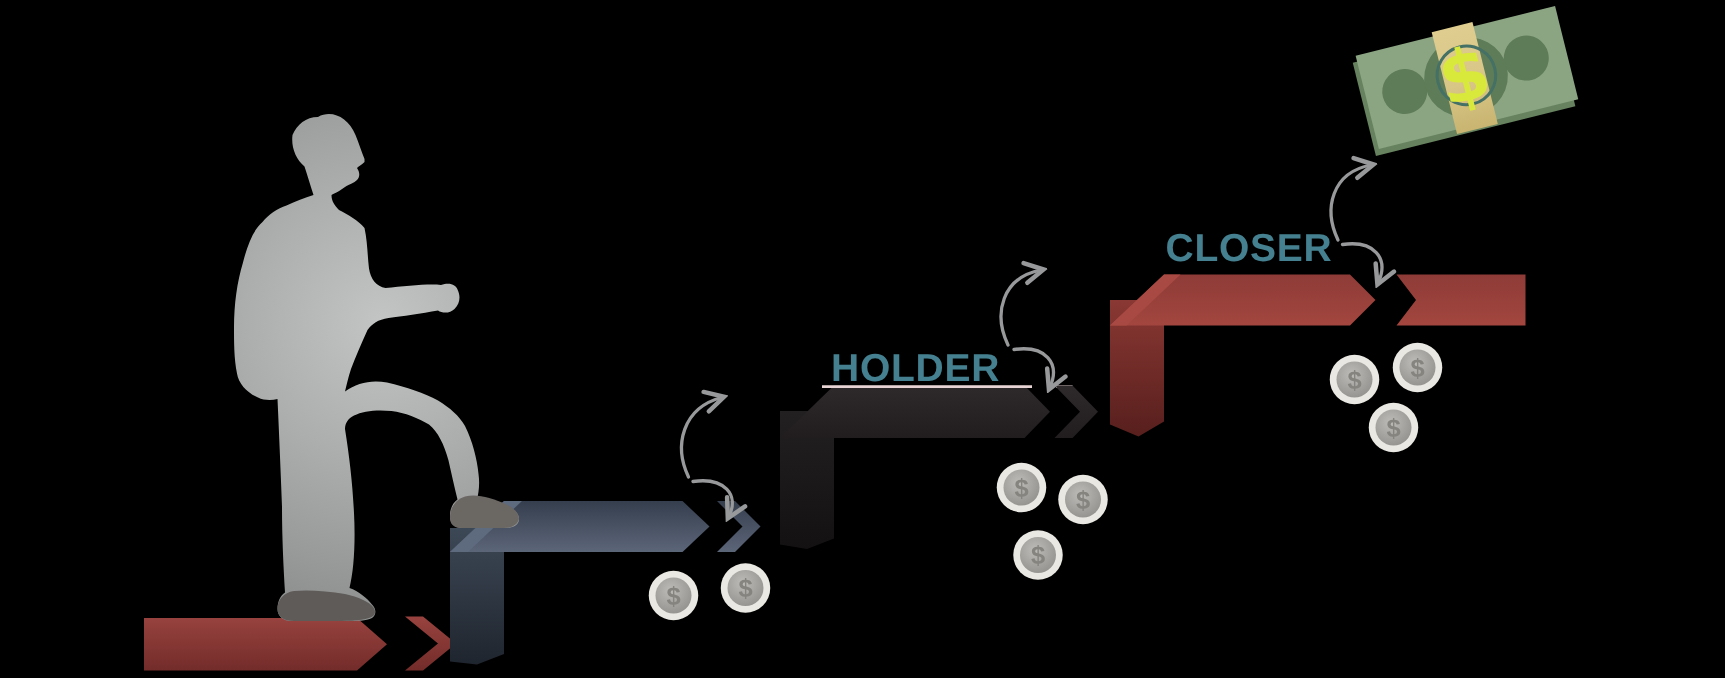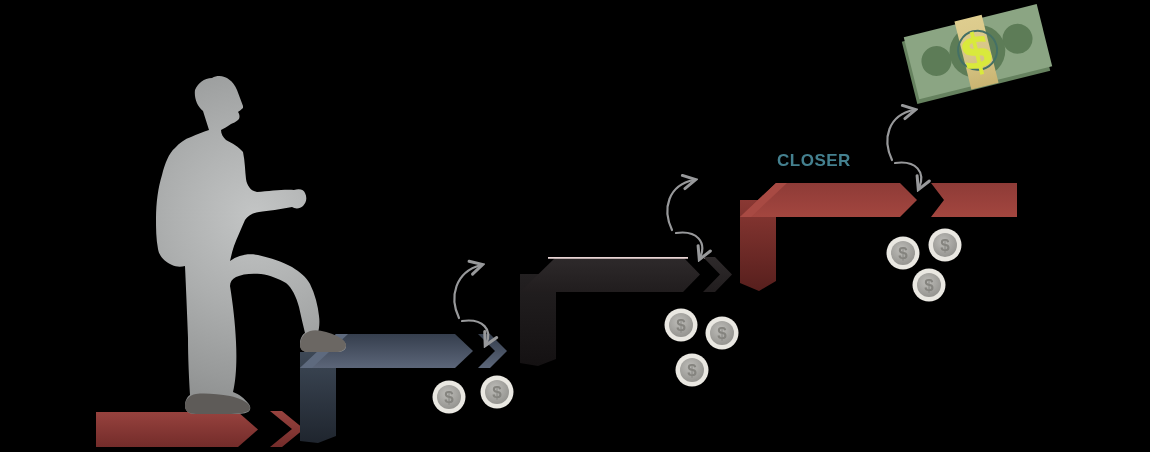--- a/index.html
+++ b/index.html
@@ -2,21 +2,21 @@
 <html><head>
 <meta charset="utf-8">
 <style>
   html,body{margin:0;padding:0;background:#000;}
   #stage{
     position:relative;width:1150px;height:452px;background:#000;
     overflow:hidden;font-family:"Liberation Sans",sans-serif;
   }
   #stage svg{position:absolute;left:0;top:0;}
   .step-label{
-    position:absolute;font-weight:700;font-size:17px;letter-spacing:.5px;
+    position:absolute;font-weight:700;font-size:26px;letter-spacing:.5px;
     line-height:1;font-family:"Liberation Sans",sans-serif;
   }
   #label-initializer{left:337px;top:303px;}
   #label-holder{left:554px;top:232px;}
   #label-closer{left:777px;top:152px;}
   
   .bill{position:absolute;left:907px;top:20px;width:140px;height:68px;
         transform:rotate(-14deg);}
   .bill-edge{position:absolute;left:0;top:4px;width:137px;height:64px;background:#66825F;}
   .bill-body{position:absolute;left:3px;top:0;width:137px;height:64px;background:#8BA583;}
@@ -221,15 +221,16 @@
     <div class="bill-body">
       <div class="bill-circle left"></div>
       <div class="bill-circle right"></div>
       <div class="bill-ellipse"></div>
       <div class="bill-band"></div>
       <div class="bill-ring"></div>
       <div class="bill-dollar" style="color:#D9E93C">$</div>
     </div>
   </div>
 
+  <div class="step-label" id="label-holder" style="color:#44808F">HOLDER</div>
   <div class="step-label" id="label-closer" style="color:#44808F">CLOSER</div>
 
 </div>
 
 </body></html>

